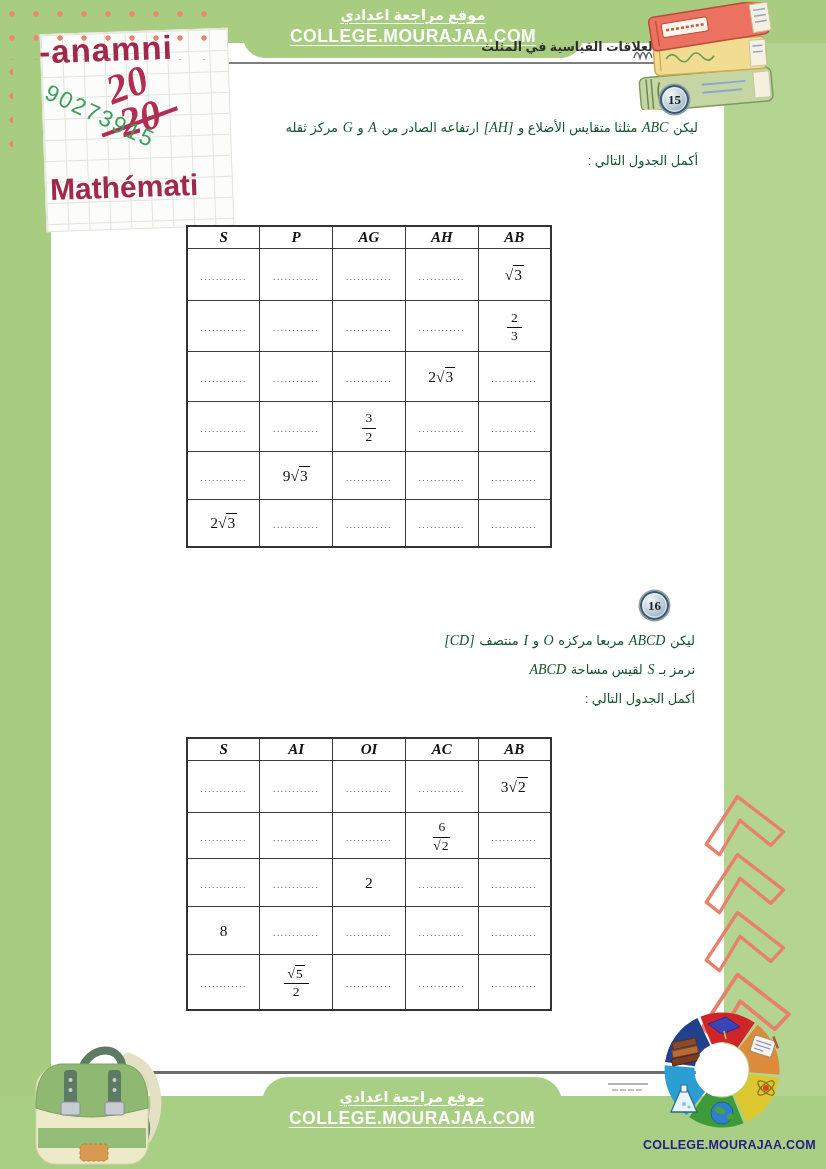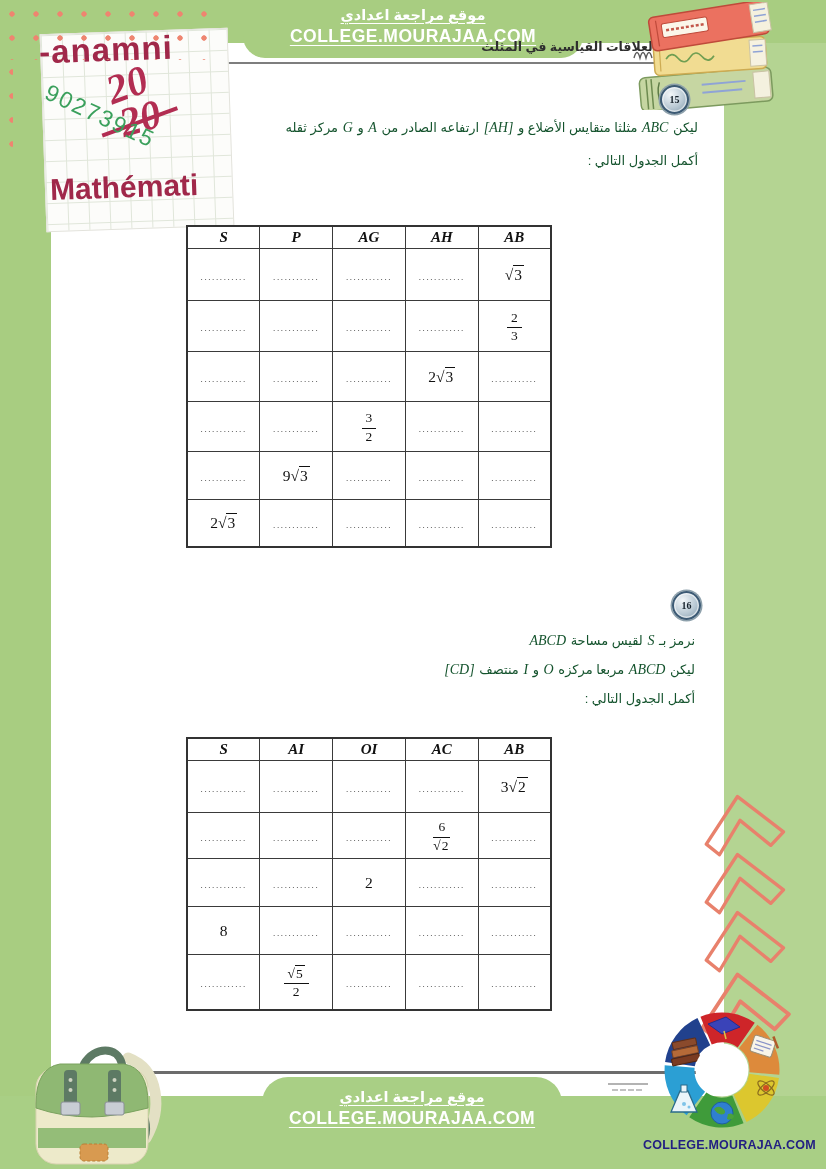--- a/index.html
+++ b/index.html
@@ -43,23 +43,23 @@
   .stamp-bottom{left:4px;top:138px;font-size:30px;font-weight:bold;color:#a0284a;}
   
   .chapter-title{position:absolute;top:39px;right:169px;z-index:3;direction:rtl;font-size:12.5px;
                  font-weight:bold;color:#2e2e2e;}
   .scribble{position:absolute;left:632px;top:44px;z-index:4;}
   
   .badge{position:absolute;width:25px;height:25px;border-radius:50%;z-index:4;
          background:radial-gradient(circle at 35% 30%,#f3f7f9,#b9c9d4 55%,#7e97a8);
          border:2.5px solid #3c5a74;box-shadow:0 0 0 1.5px #8da0ab, inset 0 0 0 1.5px rgba(255,255,255,.6);
          display:flex;align-items:center;justify-content:center;
-         font-family:"Liberation Serif",serif;font-weight:bold;font-size:10px;color:#16222b;}
+         font-family:"Liberation Serif",serif;font-weight:bold;font-size:13px;color:#16222b;}
   #badge-15{left:660px;top:85px;}
-  #badge-16{left:672px;top:591px;}
+  #badge-16{left:640px;top:591px;}
   
   .statements{position:absolute;z-index:3;direction:rtl;text-align:right;font-size:13px;color:#14532d;width:560px;}
   #statement-0{top:120px;right:128px;}
   #statement-1{top:633px;right:131px;}
   .stline{margin:0 0 17px;}
   #statement-1 .stline{margin-bottom:13px;}
   .m{font-family:"Liberation Serif","DejaVu Serif",serif;font-style:italic;font-size:14px;padding:0 1px;}
   
   .tbl-host{position:absolute;z-index:3;}
   #table-0{left:186px;top:225px;}
@@ -206,22 +206,22 @@
             <td><span class="val">2√<span class="rad">3</span></span></td>
             <td><span class="dots">............</span></td>
             <td><span class="dots">............</span></td>
             <td><span class="dots">............</span></td>
             <td><span class="dots">............</span></td>
           </tr>
         </tbody>
       </table>
     </div>
   <div class="statements" id="statement-1">
+      <p class="stline"><span>ليكن </span><span class="m" dir="ltr">ABCD</span><span> مربعا مركزه </span><span class="m" dir="ltr">O</span><span> و </span><span class="m" dir="ltr">I</span><span> منتصف </span><span class="m" dir="ltr">[CD]</span></p>
       <p class="stline"><span>نرمز بـ </span><span class="m" dir="ltr">S</span><span> لقيس مساحة </span><span class="m" dir="ltr">ABCD</span></p>
-      <p class="stline"><span>ليكن </span><span class="m" dir="ltr">ABCD</span><span> مربعا مركزه </span><span class="m" dir="ltr">O</span><span> و </span><span class="m" dir="ltr">I</span><span> منتصف </span><span class="m" dir="ltr">[CD]</span></p>
       <p class="stline"><span>أكمل الجدول التالي :</span></p>
     </div>
   <div class="tbl-host" id="table-1">
       <table class="ex-table">
         <tbody>
           <tr>
             <th>S</th>
             <th>AI</th>
             <th>OI</th>
             <th>AC</th>

